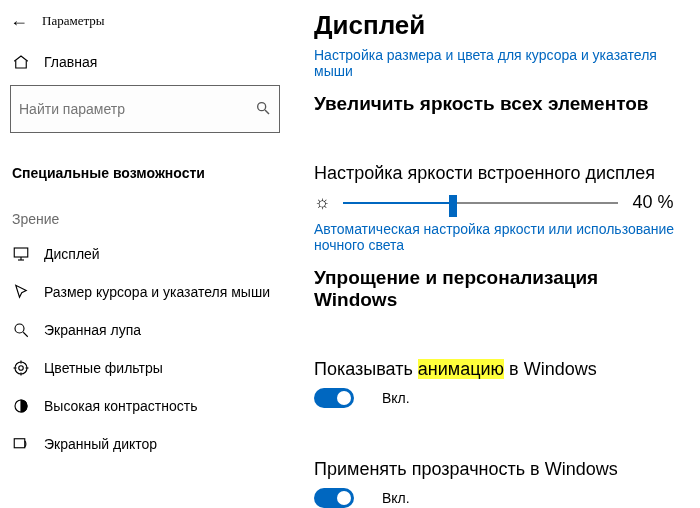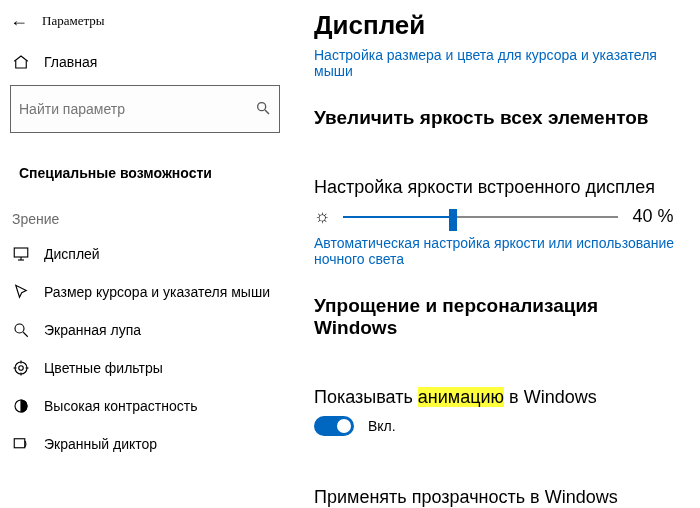--- a/index.html
+++ b/index.html
@@ -9,36 +9,36 @@
   .main { flex: 1; padding: 10px 24px 0 24px; overflow: hidden; }
 
   .sb-top { display: flex; align-items: center; padding: 10px 10px 4px 10px; gap: 14px; }
   .back-arrow { font-size: 18px; }
   .sb-title { font-size: 13px; font-family: Liberation Serif, serif; }
   .sb-row { display: flex; align-items: center; gap: 14px; padding: 10px 10px 10px 12px; cursor: pointer; }
   .sb-row.home { margin-top: 8px; }
   .sb-row .icon { width: 18px; display: inline-flex; justify-content: center; }
   .search-wrap { margin: 4px 10px 22px 10px; border: 1px solid #646464; background: #fdfdfd; display: flex; align-items: center; height: 48px; padding: 0 8px; }
   .search-wrap input { border: none; outline: none; flex: 1; font-size: 14px; background: transparent; color: #666; }
-  .section-hdr { font-weight: 600; padding: 10px 10px 6px 19px; font-size: 14px; }
+  .section-hdr { font-weight: 600; padding: 10px 10px 6px 12px; font-size: 14px; }
   .group-hdr { color: #6b6b6b; padding: 24px 12px 8px 12px; font-size: 14px; } 
 
   h1.page-title { font-weight: 600; font-size: 26px; margin-bottom: 6px; }
   a.link { color: #0067c0; text-decoration: none; font-size: 14px; cursor: pointer; display: inline-block; }
-  h2.sect { font-weight: 600; font-size: 19px; margin-top: 28px; margin-bottom: 10px; }
+  h2.sect { font-weight: 600; font-size: 19px; margin-top: 14px; margin-bottom: 10px; }
   .sub { font-size: 18px; margin-bottom: 8px; margin-top: 48px; }
   .bright-row { display: flex; align-items: center; gap: 12px; margin: 4px 0 8px 0; }
   .sun { font-size: 18px; }
   .slider-track { flex: 1; height: 2px; background: #888; position: relative; }
   .slider-fill { position: absolute; left: 0; top: 0; height: 2px; background: #0067c0; width: 40%; }
   .slider-thumb { position: absolute; top: -7px; width: 8px; height: 22px; background: #0067c0; left: calc(40% - 4px); }
   .pct { font-size: 18px; min-width: 46px; text-align: center; }
 
   .toggle-row { margin: 6px 0 16px 0; }
-  .toggle { display: inline-flex; align-items: center; gap: 14px; }
+  .toggle { display: inline-flex; align-items: center; gap: 28px; }
   .switch { width: 40px; height: 20px; border-radius: 10px; background: #0067c0; position: relative; }
   .switch .knob { position: absolute; right: 3px; top: 3px; width: 14px; height: 14px; border-radius: 50%; background: #fff; }
   .hl { background: #ffff3b; }
   .icon svg { width: 18px; height: 18px; display: block; }
   .sb-row .lbl { font-size: 14px; }
 </style>
 </head>
 <body>
 
 <div class="app">

